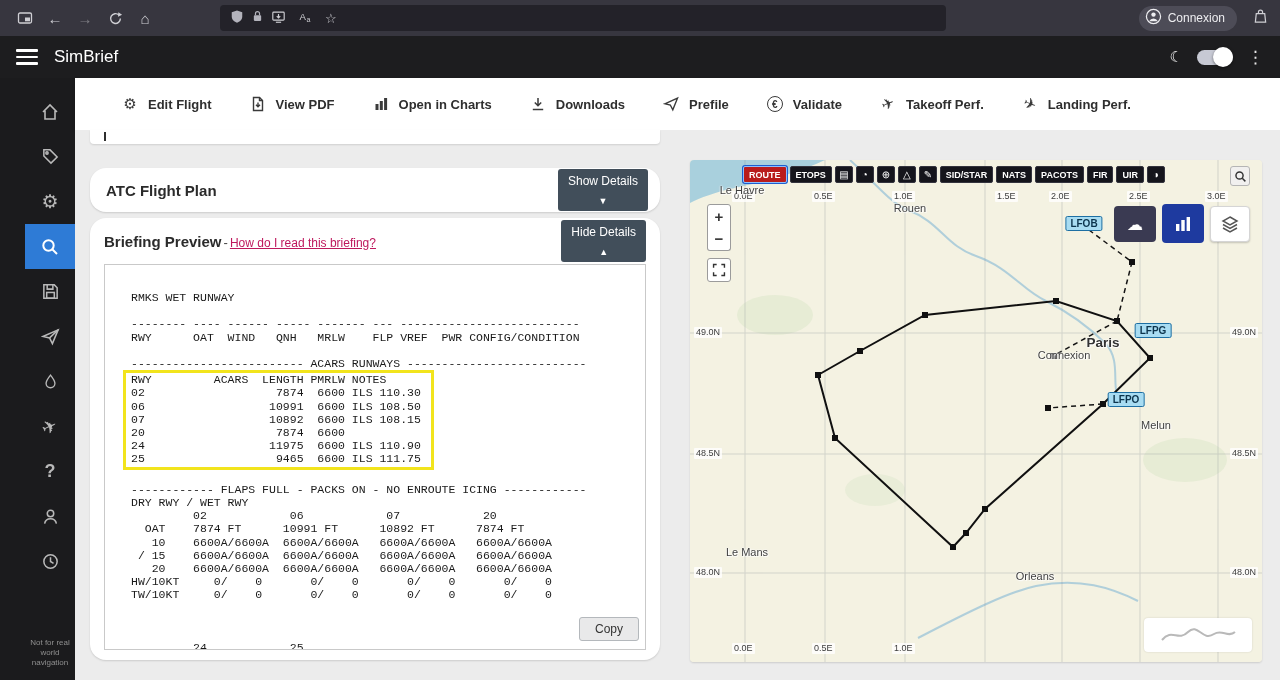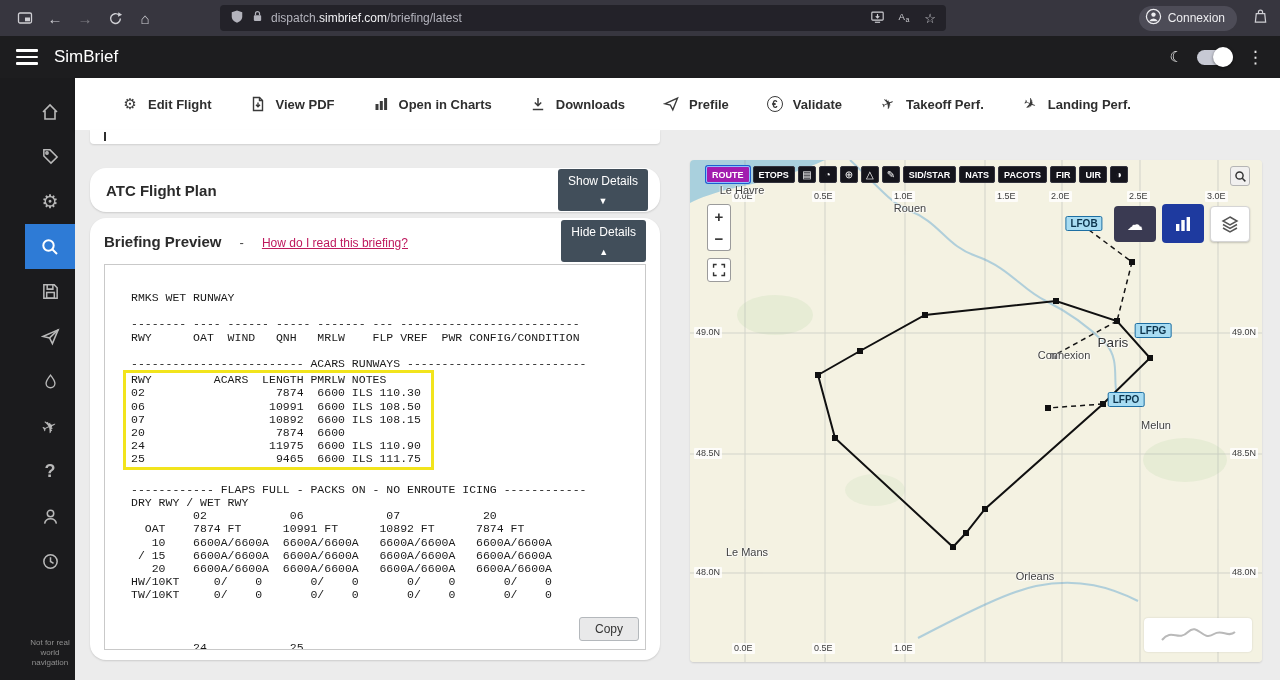--- a/index.html
+++ b/index.html
@@ -65,50 +65,50 @@
   .atc-card { position:absolute; left:15px; top:38px; width:570px; height:44px;
               display:flex; align-items:center; justify-content:space-between; padding:0 12px 0 16px; }
   .card-title { font-size:15px; font-weight:700; color:#2b2b2b; }
   .details-btn { background:#414e5a; color:#fff; font-size:12px; border-radius:3px; padding:5px 10px;
                  display:flex; align-items:center; gap:8px; border:none; cursor:pointer;
                  font-family:"Liberation Sans",sans-serif;flex-direction:column; }
   .caret { font-size:9px; }
 
   .brief-card { position:absolute; left:15px; top:88px; width:570px; height:442px; padding:0 14px; }
   .brief-head { height:46px; display:flex; align-items:center; justify-content:space-between; }
-  .brief-title-row { display:flex; align-items:baseline; gap:18px; }
+  .brief-title-row { display:flex; align-items:baseline; gap:2px; }
   .help-link { font-size:12px; color:#be185d; text-decoration:underline; cursor:pointer; }
   .sep { font-size:13px; color:#444; }
 
   .pre-wrap { position:relative; border:1px solid #c9c9c9; background:#fff; height:386px;
               overflow:hidden; padding:10px 10px; }
   pre { margin:16px; font-family:"Liberation Mono","DejaVu Sans Mono",monospace; font-size:11.5px;
         line-height:13.2px; color:#1a1a1a; white-space:pre; }
   .hl { display:inline-block; border:3px solid #f2e41c; padding:0 10px 1px 5px; margin-left:-8px; }
   .copy-btn { position:absolute; right:6px; bottom:8px; background:#e9e9ea; border:1px solid #b4b8bc;
               border-radius:3px; font-size:12px; color:#333; padding:4px 15px; cursor:pointer;
               font-family:"Liberation Sans",sans-serif; }
 
   
   .map-card { position:absolute; left:615px; top:30px; width:572px; height:502px; border-radius:4px;
               overflow:hidden; background:#f4f2e2; box-shadow:0 1px 2px rgba(0,0,0,.14); }
   .map-svg { position:absolute; inset:0; }
   .gchip { position:absolute; background:rgba(255,255,255,.78); color:#3c3c3c; font-size:9px;
            line-height:11px; padding:0 2px; border-radius:1px; }
   .city { position:absolute; transform:translateX(-50%); font-size:11px; color:#3f3f3f; white-space:nowrap;
           text-shadow:0 0 2px #fff, 0 0 2px #fff, 1px 1px 1px #fff; }
-  .city.big { font-size:13.5px; font-weight:400; color:#333;margin-left:10px; }
+  .city.big { font-size:13.5px; font-weight:700; color:#333; }
   .apt { position:absolute; transform:translateX(-50%); background:#a8dcf2; border:1px solid #1d6fa3;
          color:#0c344d; font-size:10px; font-weight:700; padding:0 4px; border-radius:2px; line-height:13px; }
 
   .mtb { position:absolute; top:6px; left:16px; display:flex; gap:3px; align-items:center; }
   .mbtn { height:17px; font-size:9px; font-weight:700; background:#15151c; color:#fff;
           border:1px solid #34343e; border-radius:2px; padding:0 5px; display:flex; align-items:center;
           cursor:pointer; font-family:"Liberation Sans",sans-serif; }
-  .mbtn.route { background:#a21caf; border-color:#8cc0ff; box-shadow:0 0 0 1px #1d5fd0; }
+  .mbtn.route { background:#b91c1c; border-color:#8cc0ff; box-shadow:0 0 0 1px #1d5fd0;margin-left:37px; }
   .micon { width:18px; justify-content:center; padding:0; font-size:10px; font-weight:400; }
   .msearch { position:absolute; top:6px; right:12px; width:20px; height:20px; background:rgba(240,240,240,.92);
              border:1px solid #b5b5b5; border-radius:3px; display:flex; align-items:center; justify-content:center; cursor:pointer; }
 
   .zbtn { position:absolute; left:17px; width:24px; height:24px; background:#fff; border:1px solid #9b9b9b;
           color:#333; font-size:15px; font-weight:700; display:flex; align-items:center; justify-content:center;
           cursor:pointer; border-radius:2px; }
   .zplus { top:44px; border-radius:3px 3px 0 0; }
   .zminus { top:67px; border-top:none; border-radius:0 0 3px 3px; }
   .zfull { top:98px; border-radius:3px; }
@@ -146,25 +146,20 @@
       <svg width="14" height="15" viewBox="0 0 16 16">
           <path d="M8,1 L14,3 V8 C14,12 11,14 8,15 C5,14 2,12 2,8 V3 Z" fill="#b3b3bc"></path>
         </svg>
     </span>
     <span>
       <svg width="13" height="14" viewBox="0 0 16 16">
           <rect x="3.5" y="7" width="9" height="7" rx="1" fill="#b3b3bc"></rect>
           <path d="M5.5,7 V5 a2.5,2.5 0 0 1 5,0 V7" fill="none" stroke="#b3b3bc" stroke-width="1.5"></path>
         </svg>
     </span>
-    <span class="url">
-        <span>dispatch.</span>
-        <span class="bright">simbrief.com</span>
-        <span>/briefing/latest</span>
-      </span>
     <span class="url-icons">
       <span>
         <svg width="15" height="14" viewBox="0 0 16 16">
             <rect x="1.5" y="2.5" width="13" height="9" rx="1" fill="none" stroke="#cfcfd4" stroke-width="1.3"></rect>
             <path d="M8,4.5 v4 M6,7 l2,2 2,-2" stroke="#cfcfd4" stroke-width="1.3" fill="none"></path>
             <path d="M5,14 h6" stroke="#cfcfd4" stroke-width="1.3"></path>
           </svg>
       </span>
       <span>
         <svg width="15" height="14" viewBox="0 0 16 16">

